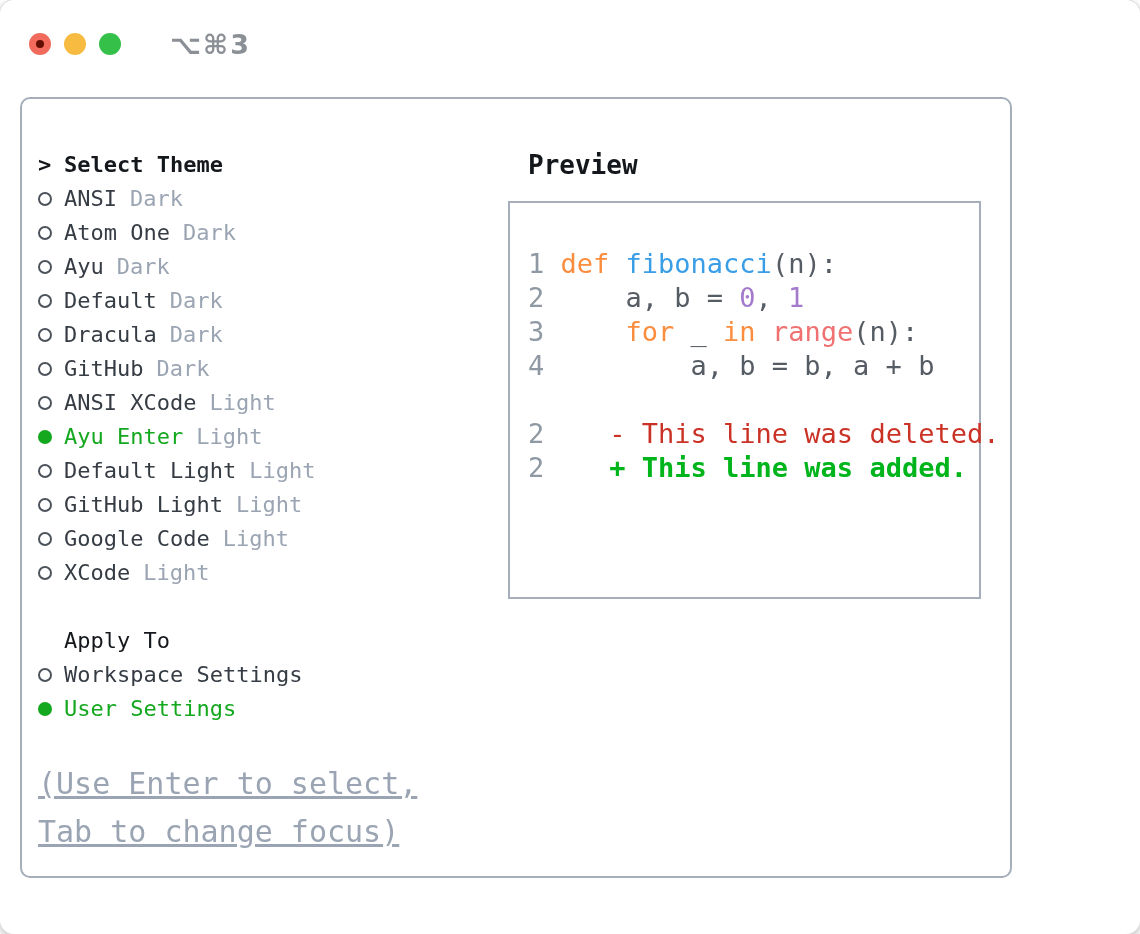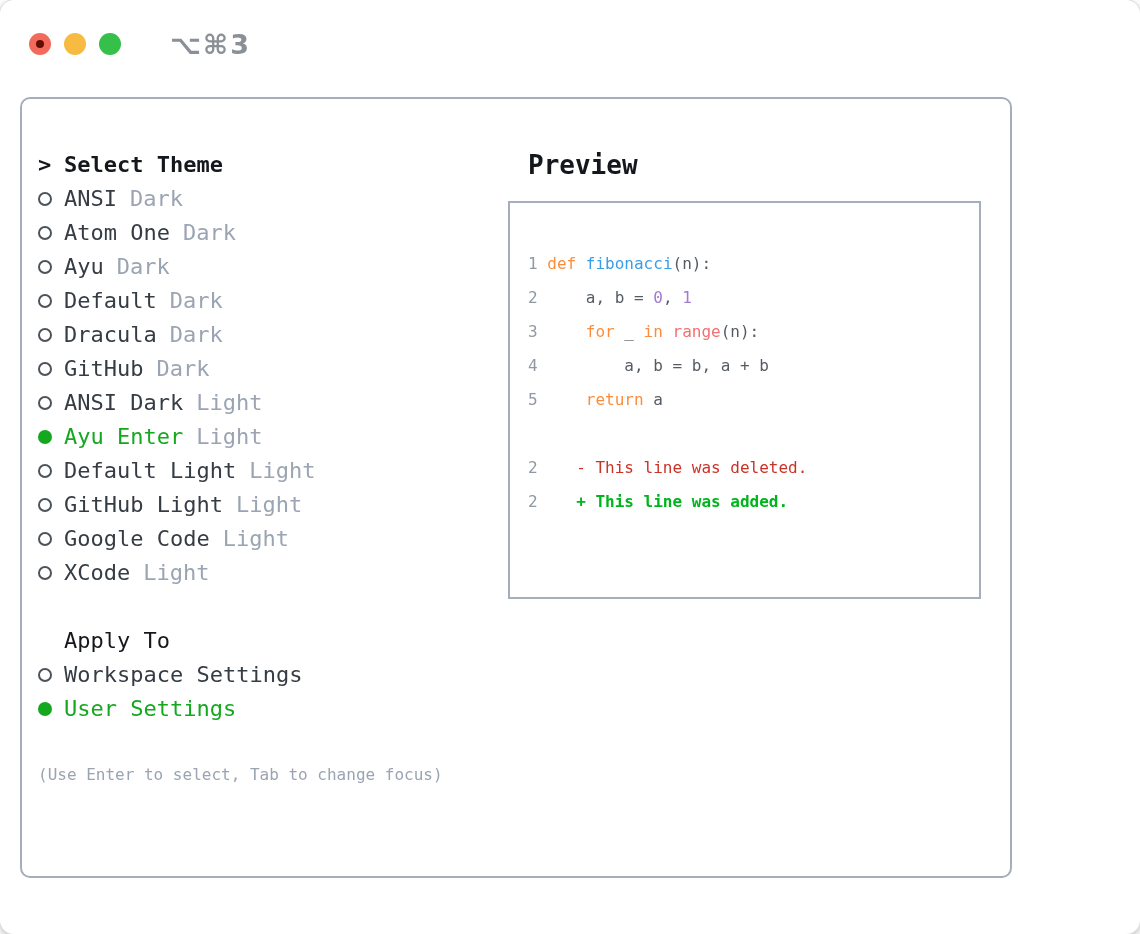--- a/index.html
+++ b/index.html
@@ -41,35 +41,35 @@
   .row{display:flex;align-items:center;height:34px;line-height:34px;white-space:pre;}
   .marker{width:26px;flex:0 0 26px;display:flex;align-items:center;}
   .prompt{color:var(--title_black);font-weight:bold;}
   .radio{width:10px;height:10px;border:2px solid var(--radio_outline);border-radius:50%;}
   .radio.filled{width:14px;height:14px;border:none;background:var(--accent_green);}
   .title{color:var(--title_black);font-weight:bold;}
   .label{color:var(--label_dark);}
   .label.sel{color:var(--accent_green);}
   .tag{color:var(--muted_gray);margin-left:13px;}
   .spacer{height:34px;}
-  .hint{width:420px;color:var(--muted_gray);font-size:16px;line-height:30px;}
+  .hint{width:420px;color:var(--muted_gray);font-size:30px;line-height:48px;text-decoration:underline;}
   
   .preview-title{
     position:absolute;left:478px;top:49px;height:34px;line-height:34px;
     font-size:26px;font-weight:bold;color:var(--title_black);margin-left:28px;
   }
   .preview-box{
     position:absolute;left:486px;top:102px;
     width:473px;height:398px;
     border:2px solid var(--panel_border);
     background:#fff;
     box-sizing:border-box;
   }
   .code{padding:44px 0 0 18px;}
-  .code-line{height:34px;line-height:34px;white-space:pre;font-size:16px;}
+  .code-line{height:34px;line-height:34px;white-space:pre;font-size:27px;}
   .tok-num{color:var(--line_number_gray);}
   .tok-fg{color:var(--code_text);}
   .tok-kw{color:var(--keyword_orange);}
   .tok-fn{color:var(--function_blue);}
   .tok-const{color:var(--number_purple);}
   .tok-builtin{color:var(--builtin_coral);}
   .tok-ctx{color:var(--line_number_gray);}
   .tok-del{color:var(--diff_deleted);}
   .tok-add{color:var(--diff_added);font-weight:bold;}
 </style>
@@ -95,21 +95,21 @@
         <span class="title">Select Theme</span>
       </div>
 
       <div id="theme-items">
           <div class="row"><span class="marker"><span class="radio"></span></span><span class="label">ANSI</span><span class="tag">Dark</span></div>
           <div class="row"><span class="marker"><span class="radio"></span></span><span class="label">Atom One</span><span class="tag">Dark</span></div>
           <div class="row"><span class="marker"><span class="radio"></span></span><span class="label">Ayu</span><span class="tag">Dark</span></div>
           <div class="row"><span class="marker"><span class="radio"></span></span><span class="label">Default</span><span class="tag">Dark</span></div>
           <div class="row"><span class="marker"><span class="radio"></span></span><span class="label">Dracula</span><span class="tag">Dark</span></div>
           <div class="row"><span class="marker"><span class="radio"></span></span><span class="label">GitHub</span><span class="tag">Dark</span></div>
-          <div class="row"><span class="marker"><span class="radio"></span></span><span class="label">ANSI Dark</span><span class="tag">Light</span></div>
+          <div class="row"><span class="marker"><span class="radio"></span></span><span class="label">ANSI XCode</span><span class="tag">Light</span></div>
           <div class="row"><span class="marker"><span class="radio filled"></span></span><span class="label sel">Ayu Enter</span><span class="tag">Light</span></div>
           <div class="row"><span class="marker"><span class="radio"></span></span><span class="label">Default Light</span><span class="tag">Light</span></div>
           <div class="row"><span class="marker"><span class="radio"></span></span><span class="label">GitHub Light</span><span class="tag">Light</span></div>
           <div class="row"><span class="marker"><span class="radio"></span></span><span class="label">Google Code</span><span class="tag">Light</span></div>
           <div class="row"><span class="marker"><span class="radio"></span></span><span class="label">XCode</span><span class="tag">Light</span></div>
         </div>
 
       <div class="spacer"></div>
 
       <div class="row">
@@ -128,21 +128,20 @@
     </div>
 
     <div class="preview-title">Preview</div>
 
     <div class="preview-box">
       <div class="code" id="preview-lines">
           <div class="code-line"><span class="tok-num">1 </span><span class="tok-kw">def</span><span class="tok-fg"> </span><span class="tok-fn">fibonacci</span><span class="tok-fg">(n):</span></div>
           <div class="code-line"><span class="tok-num">2 </span><span class="tok-fg">    a, b = </span><span class="tok-const">0</span><span class="tok-fg">, </span><span class="tok-const">1</span></div>
           <div class="code-line"><span class="tok-num">3 </span><span class="tok-fg">    </span><span class="tok-kw">for</span><span class="tok-fg"> _ </span><span class="tok-kw">in</span><span class="tok-fg"> </span><span class="tok-builtin">range</span><span class="tok-fg">(n):</span></div>
           <div class="code-line"><span class="tok-num">4 </span><span class="tok-fg">        a, b = b, a + b</span></div>
-          <div class="code-line"><span class="tok-num">5 </span><span class="tok-fg">    </span><span class="tok-kw">return</span><span class="tok-fg"> a</span></div>
           <div class="code-line"></div>
           <div class="code-line"><span class="tok-num">2</span><span class="tok-fg">    </span><span class="tok-del">- This line was deleted.</span></div>
           <div class="code-line"><span class="tok-num">2</span><span class="tok-fg">    </span><span class="tok-add">+ This line was added.</span></div>
         </div>
     </div>
 
   </div>
 </div>
 
 </body></html>

